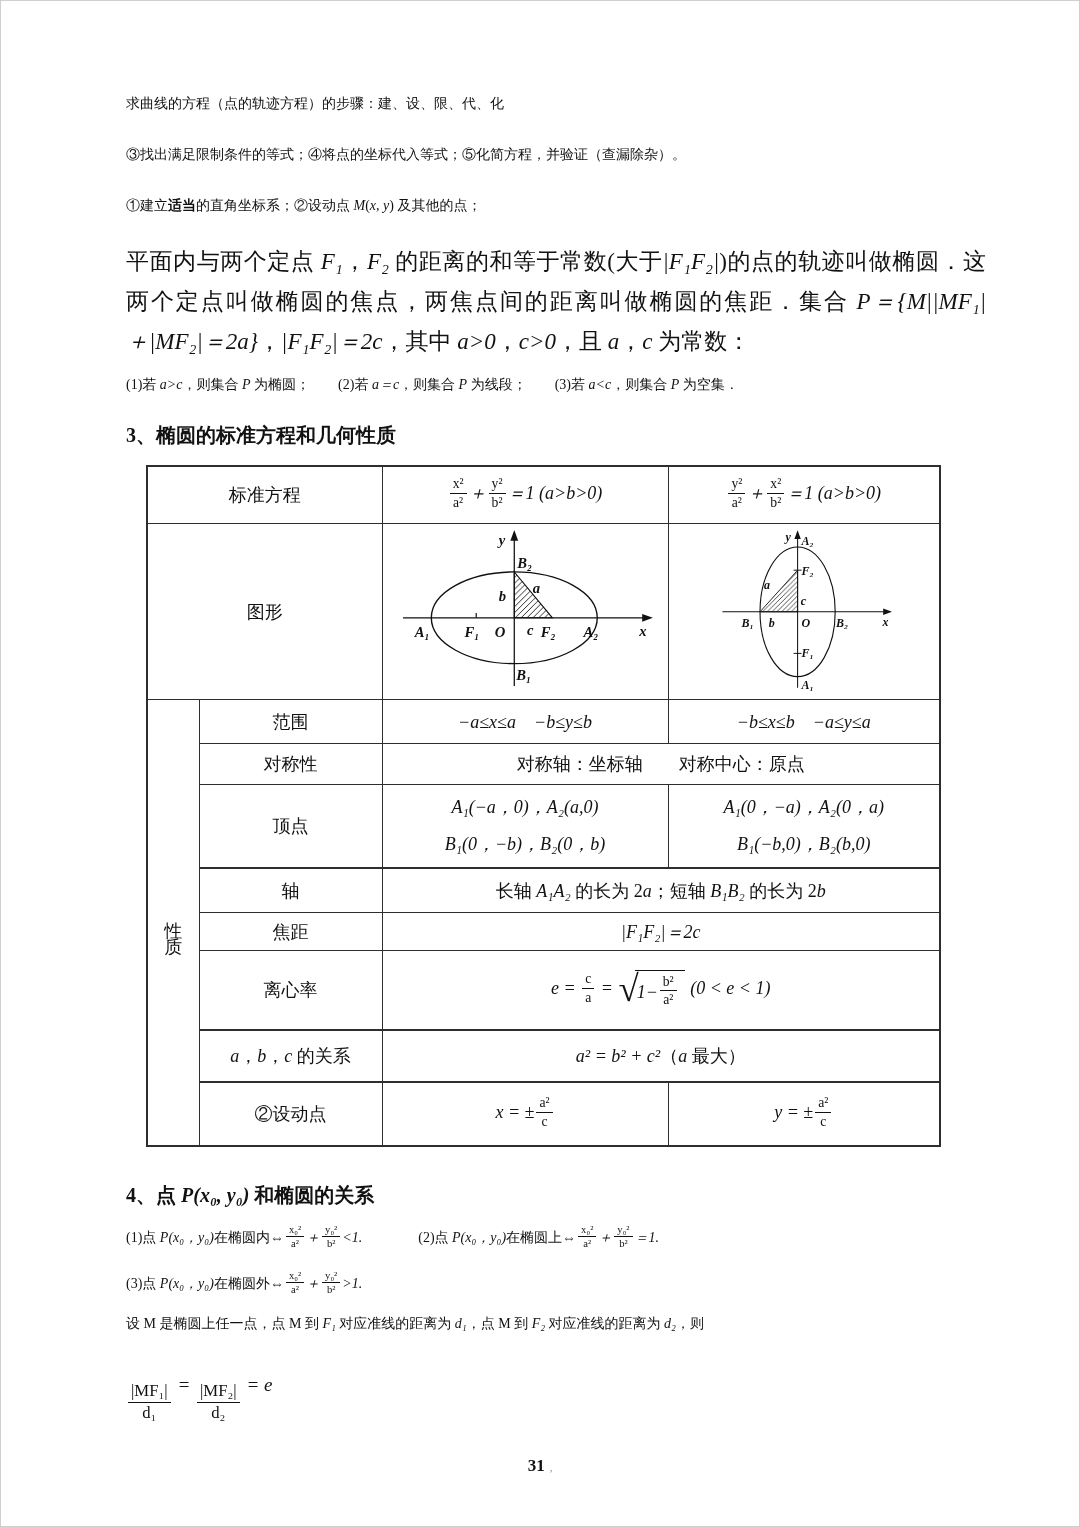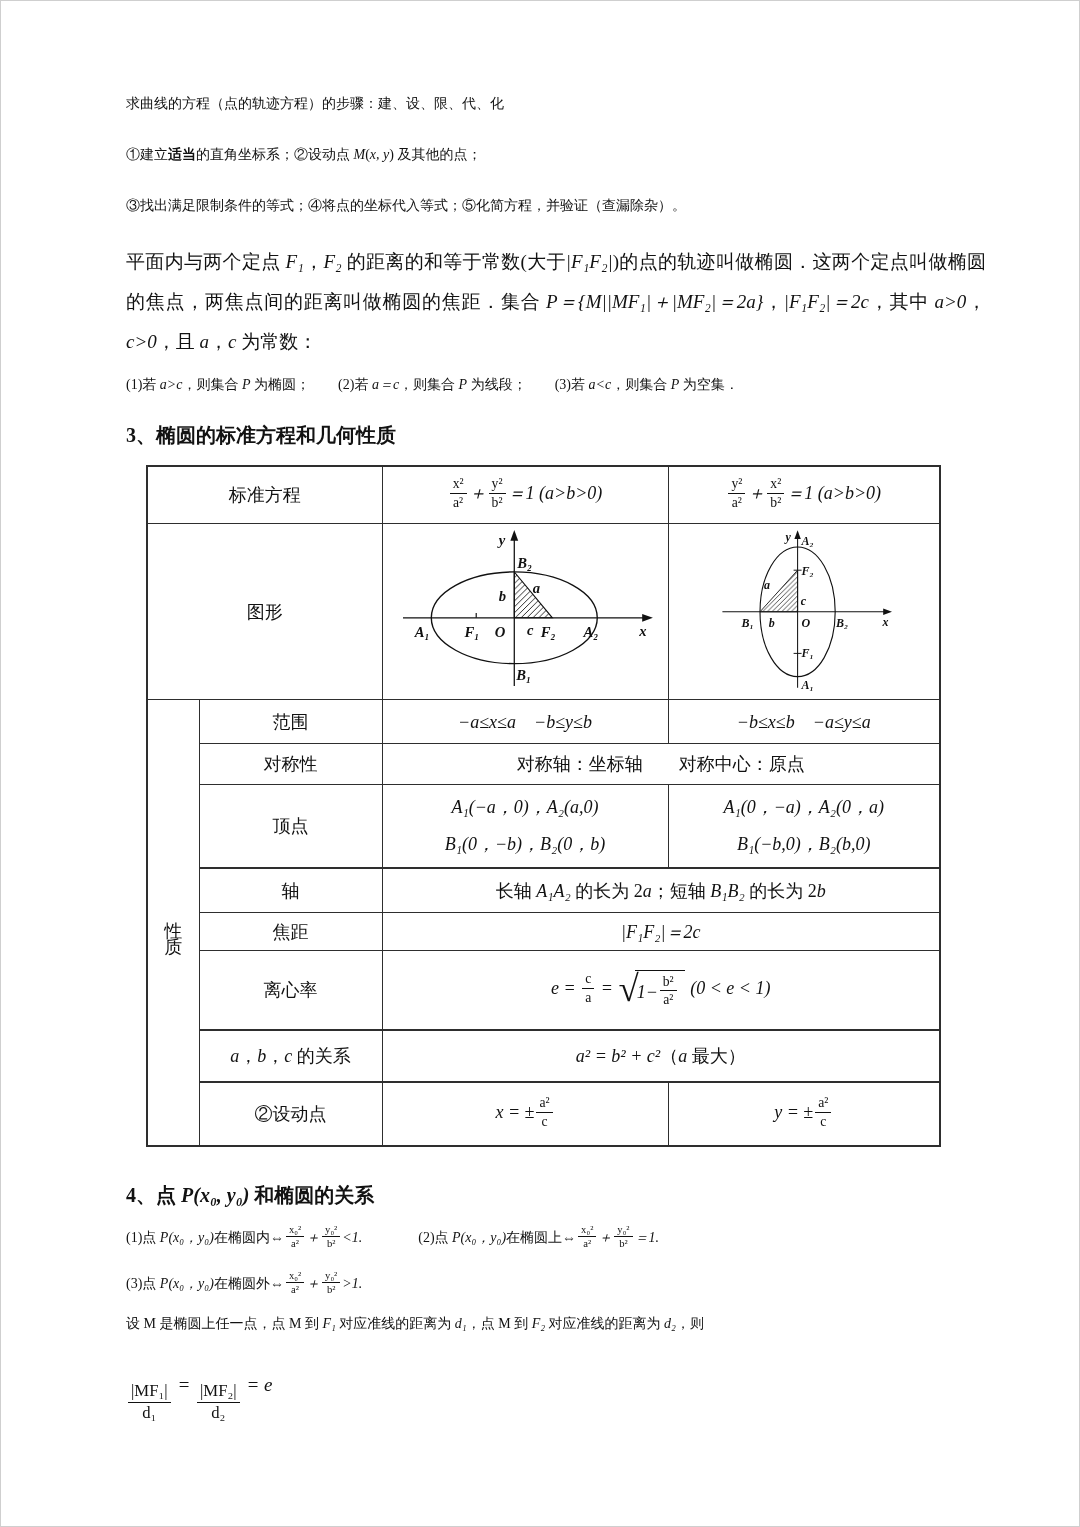--- a/index.html
+++ b/index.html
@@ -9,21 +9,21 @@
     margin:0 auto;
     background:#ffffff;
     border:1px solid #cfcfcf;
     box-sizing:border-box;
     font-family:"Liberation Serif","DejaVu Serif",serif;
     color:#121212;
     overflow:hidden;
   }
   .content{position:absolute;left:125px;top:88px;width:860px;}
   .line{font-size:14px;line-height:30px;margin:0 0 21px 0;}
-  .para{font-size:19px;line-height:40px;margin:0 0 8px 0;text-align:justify;}
+  .para{font-size:23px;line-height:40px;margin:0 0 8px 0;text-align:justify;}
   h3{font-size:20px;font-weight:bold;margin:14px 0 14px 0;line-height:28px;}
   h3.sub{margin-top:34px;}
   .c{font-style:normal;}
   .m{font-style:italic;}
   .b{font-weight:bold;font-style:normal;}
 
   
   .frac{display:inline-flex;flex-direction:column;align-items:center;vertical-align:middle;
         font-size:0.76em;line-height:1.25;margin:0 2px;position:relative;top:-2px;}
   .fnum{border-bottom:1.3px solid #111;padding:0 3px;white-space:nowrap;}
@@ -57,22 +57,22 @@
   svg text{font-family:"Liberation Serif","DejaVu Serif",serif;
            font-style:italic;font-weight:bold;font-size:15px;fill:#111;}
 </style>
 </head>
 <body>
 
 <div class="page">
   <div class="content">
 
     <p class="line">求曲线的方程（点的轨迹方程）的步骤：建、设、限、代、化</p>
+    <p class="line">③找出满足限制条件的等式；④将点的坐标代入等式；⑤化简方程，并验证（查漏除杂）。</p>
     <p class="line"><span class="c">①建立</span><span class="b">适当</span><span class="c">的直角坐标系；②设动点 </span><span class="m">M</span><span class="c">(</span><span class="m">x, y</span><span class="c">)</span><span class="c"> 及其他的点；</span></p>
-    <p class="line">③找出满足限制条件的等式；④将点的坐标代入等式；⑤化简方程，并验证（查漏除杂）。</p>
 
     <p class="para"><span class="c">平面内与两个定点 </span><span class="m">F₁</span><span class="c">，</span><span class="m">F₂</span><span class="c"> 的距离的和等于常数(大于</span><span class="m">|F₁F₂|</span><span class="c">)的点的轨迹叫做椭圆．这两个定点叫做椭圆的焦点，两焦点间的距离叫做椭圆的焦距．集合 </span><span class="m">P＝{M||MF₁|＋|MF₂|＝2a}</span><span class="c">，</span><span class="m">|F₁F₂|＝2c</span><span class="c">，其中 </span><span class="m">a&gt;0</span><span class="c">，</span><span class="m">c&gt;0</span><span class="c">，且 </span><span class="m">a</span><span class="c">，</span><span class="m">c</span><span class="c"> 为常数：</span></p>
     <p class="line"><span class="c">(1)若 </span><span class="m">a&gt;c</span><span class="c">，则集合 </span><span class="m">P</span><span class="c"> 为椭圆；　　</span><span class="c">(2)若 </span><span class="m">a＝c</span><span class="c">，则集合 </span><span class="m">P</span><span class="c"> 为线段；　　</span><span class="c">(3)若 </span><span class="m">a&lt;c</span><span class="c">，则集合 </span><span class="m">P</span><span class="c"> 为空集．</span></p>
 
     <h3>3、椭圆的标准方程和几何性质</h3>
 
     <table class="props">
       <colgroup>
         <col style="width:52px">
           <col style="width:183px">
@@ -250,13 +250,16 @@
     <p class="formula-line"><span class="frac">
           <span class="fnum">|MF₁|</span>
           <span class="fden">d₁</span>
         </span><span class="m"> = </span><span class="frac">
           <span class="fnum">|MF₂|</span>
           <span class="fden">d₂</span>
         </span><span class="m"> = e</span></p>
 
   </div>
 
+  <div class="footer">
+    <span>31</span><span class="mark">,</span>
+  </div>
 </div>
 
 </body></html>

